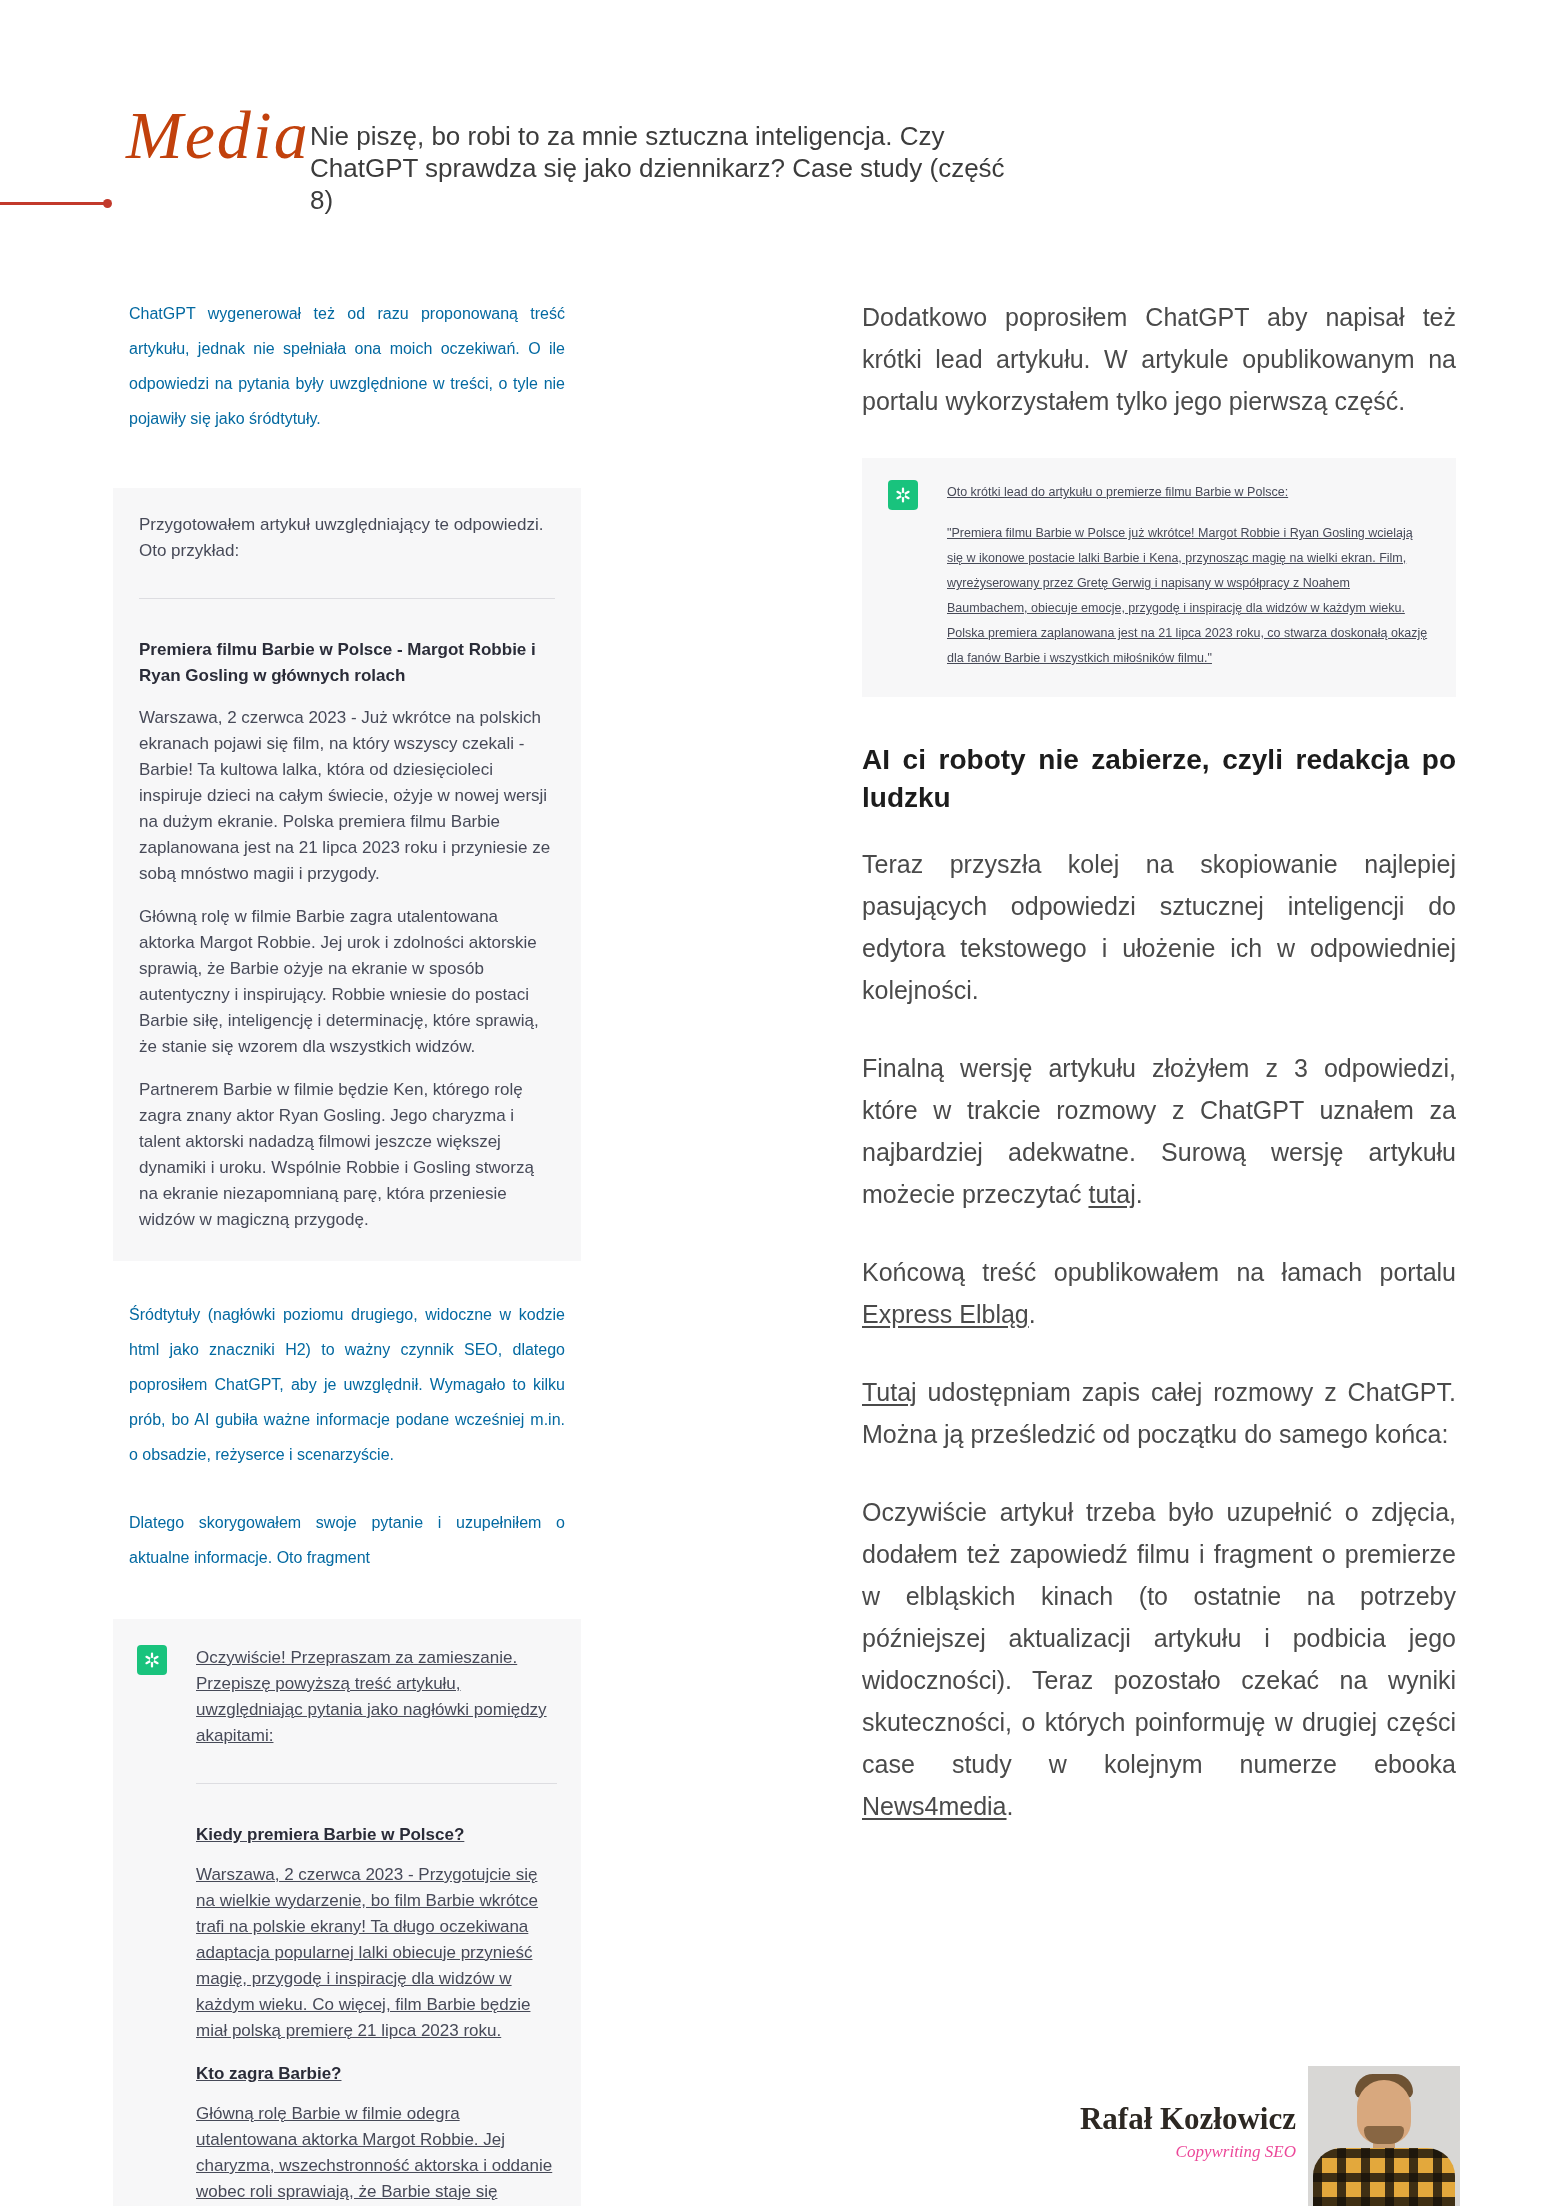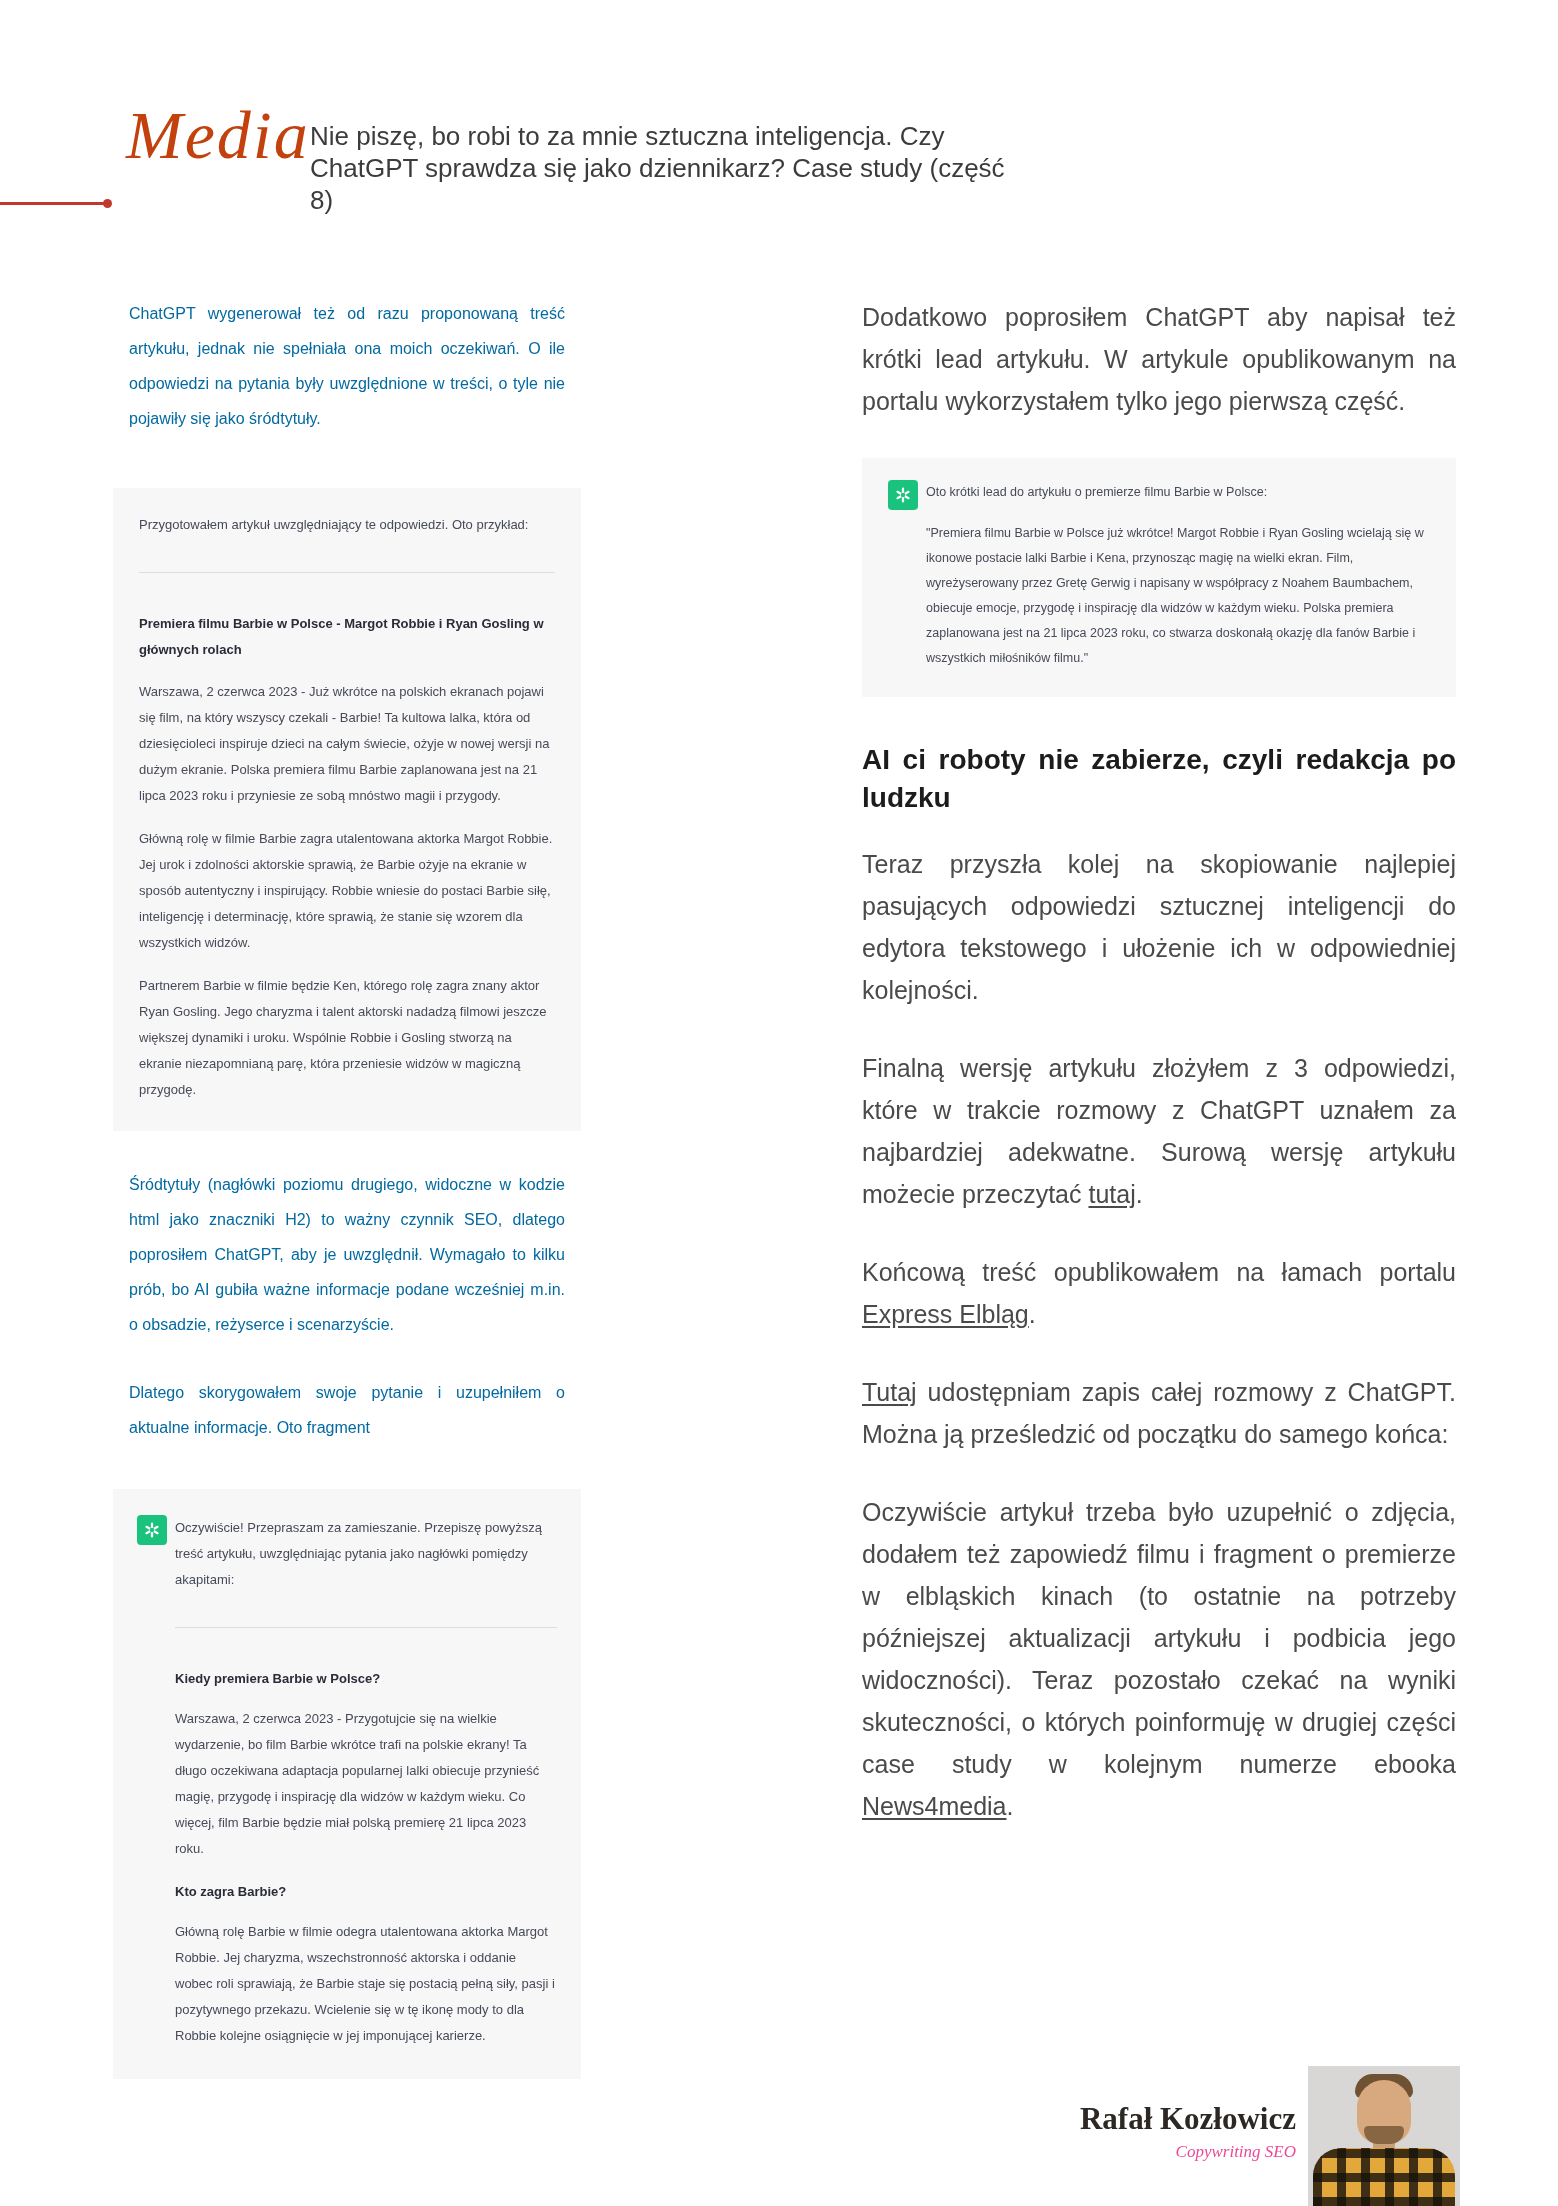--- a/index.html
+++ b/index.html
@@ -15,32 +15,32 @@
         color:#3c3c3c;font-weight:400;}
 
   
   .col-left{position:absolute;left:113px;top:296px;width:468px;}
   .col-right{position:absolute;left:862px;top:296px;width:594px;}
 
   .body-text{font-weight:300;color:#0369a1;text-align:justify;font-size:16px;line-height:35px;margin:0 16px 33px;}
   .col-right .body-text{font-size:25px;line-height:42px;margin:0 0 36px;color:#4a4a4a;}
 
   
-  .chat-box{background:#f7f7f8;color:#474a58;font-size:13px;line-height:26px;padding:24px 26px;
+  .chat-box{background:#f7f7f8;color:#474a58;font-size:17px;line-height:26px;padding:24px 26px;
         text-align:left;}
   .box1{margin:52px 0 36px;}
   .box2{margin:44px 0 0;padding:26px 24px;}
   .box3{margin:26px 0 0;font-size:12.5px;line-height:25px;padding:22px 26px;}
   .chat-line{margin:0;}
   .chat-divider{border:none;border-top:1px solid #dddde1;margin:34px 0 38px;}
   .chat-article-title{font-weight:bold;color:#2a2c38;margin:0 0 16px;}
   .chat-h{font-weight:bold;color:#2a2c38;margin:0 0 14px;}
   .chat-para{margin:0 0 17px;}
   .chat-para.last{margin-bottom:4px;}
-  .chat-row{display:flex;gap:8px;}
+  .chat-row{display:flex;gap:29px;text-decoration:underline;}
   .chat-content{flex:1;min-width:0;}
   .gpt-avatar{width:30px;height:30px;border-radius:4px;background:#19c37d;flex:0 0 30px;
         display:flex;align-items:center;justify-content:center;}
 
   
   .user-row{display:flex;gap:16px;align-items:center;margin-top:40px;}
   .user-avatar{width:28px;height:28px;border-radius:3px;background:#9e4fd1;color:rgba(255,255,255,.85);
         font-size:9px;font-weight:bold;display:flex;align-items:center;justify-content:center;letter-spacing:.5px;}
   .user-text{font-size:13px;color:#474a58;}
 

